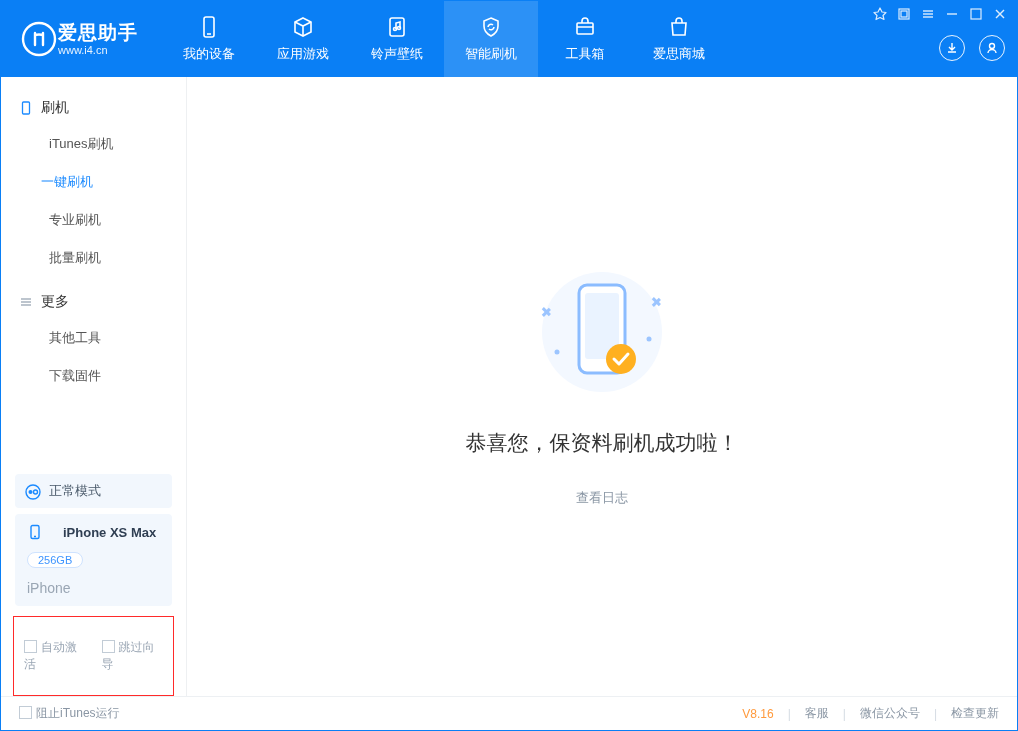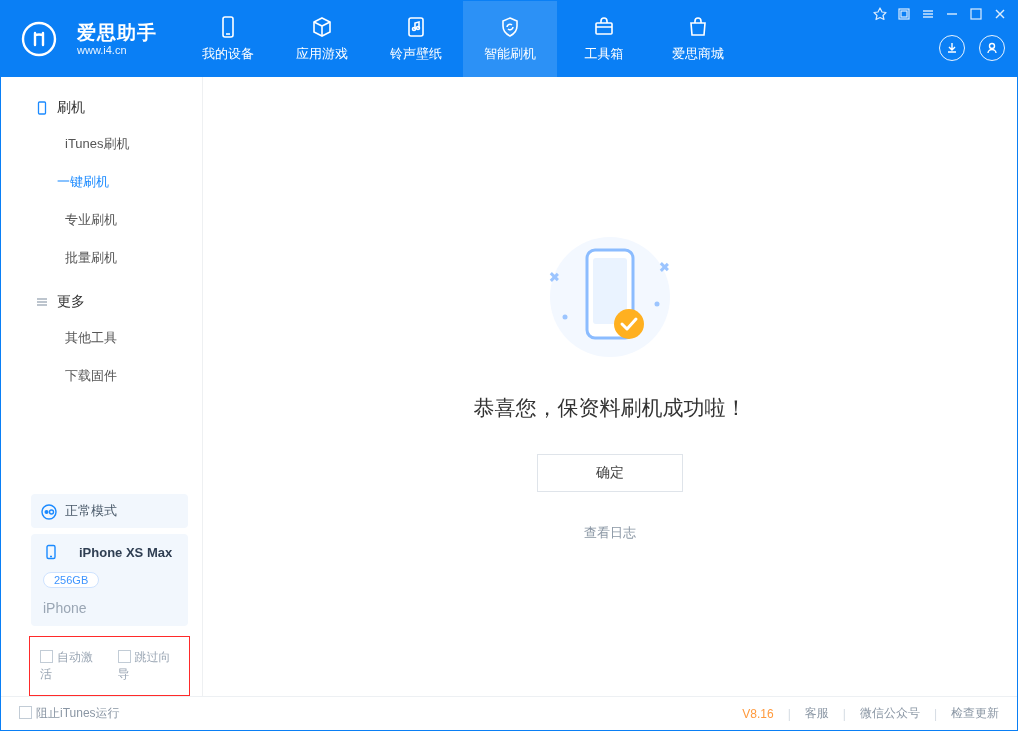--- a/index.html
+++ b/index.html
@@ -1,46 +1,46 @@
 <!DOCTYPE html>
 <html><head>
 <meta charset="utf-8">
 <style>
 * { margin: 0; padding: 0; box-sizing: border-box; font-family: "Microsoft YaHei", -apple-system, sans-serif; }
 body { background: #fff; width: 1018px; height: 731px; border: 1px solid #0a7ff5; display: flex; flex-direction: column; }
 
 
 .header { height: 76px; background: linear-gradient(to right, #0a7ff5, #0a7ff5); color: #fff; display: flex; align-items: center; padding: 0 12px 0 20px; position: relative; }
-.logo-block { display: flex; align-items: center; gap: 20px; margin-right: 24px; }
+.logo-block { display: flex; align-items: center; gap: 1px; margin-right: 24px; }
 .logo-circle { width: 36px; height: 36px; position: relative; }
 .brand-text { line-height: 1.15; }
 .brand-text .t1 { font-size: 19px; font-weight: 600; letter-spacing: 1px; }
 .brand-text .t2 { font-size: 11px; opacity: .9; }
 .nav { display: flex; align-self: stretch; }
 .nav-item { width: 94px; display: flex; flex-direction: column; align-items: center; justify-content: center; gap: 6px; cursor: pointer; font-size: 13px; }
 .nav-item.active { background: rgba(255,255,255,0.14); }
 .hdr-right { margin-left: auto; display: flex; align-items: center; gap: 14px; }
 .win-ctrls { position: absolute; top: 6px; right: 10px; display: flex; gap: 10px; align-items: center; }
 .win-ctrl { width: 14px; height: 14px; cursor: pointer; opacity: .85; }
 .circ-btn { width: 26px; height: 26px; border: 1.5px solid rgba(255,255,255,.9); border-radius: 50%; display: flex; align-items: center; justify-content: center; cursor: pointer; margin-top: 18px; }
 
 
-.body { flex: 1; display: flex; min-height: 0; margin-left: 16px; }
+.body { flex: 1; display: flex; min-height: 0; }
 .sidebar { width: 186px; border-right: 1px solid #eef0f2; display: flex; flex-direction: column; padding-top: 14px; }
 .sb-group-title { display: flex; align-items: center; gap: 8px; padding: 8px 18px; font-size: 14px; color: #333; }
 .sb-item { padding: 10px 18px 10px 48px; font-size: 13px; color: #555; cursor: pointer; }
 .sb-item.active { color: #1b8aff; padding-left: 40px; }
 
 .dev-area { margin-top: auto; }
 .dev-box { background: #f2f7fd; border-radius: 4px; margin: 6px 14px; padding: 8px 10px; display: flex; align-items: flex-end; gap: 8px; font-size: 13px; color: #4a5a6a; }
 .dev-box.main { flex-direction: column; align-items: flex-start; padding: 10px 12px; }
 .dev-name-row { display: flex; gap: 20px; align-items: center; font-weight: 600; color: #2f3e52; }
 .dev-capacity { display: inline-block; background: #fff; border: 1px solid #cfe3ff; color: #3d94ff; border-radius: 10px; padding: 1px 10px; font-size: 11px; margin-top: 4px; }
 .dev-type { font-size: 14px; color: #9aa6b4; margin-top: 4px; }
-.flash-opts { border: 1px solid #ff2a2a; margin: 10px 12px 0; padding: 12px 10px; display: flex; gap: 16px; font-size: 12px; color: #9aa6b4; align-items: center; }
+.flash-opts { border: 1px solid #ff2a2a; margin: 10px 12px 0; padding: 22px 10px; display: flex; gap: 16px; font-size: 12px; color: #9aa6b4; align-items: center; }
 .chk { width: 13px; height: 13px; border: 1px solid #c2ccd6; display: inline-block; margin-right: 4px; vertical-align: -2px; }
 
 
 .content { flex: 1; display: flex; flex-direction: column; align-items: center; justify-content: center; gap: 32px; }
 .phone-illus { position: relative; width: 190px; height: 130px; }
 .success-msg { font-size: 21px; color: #333; font-weight: 500; }
 .ok-btn { width: 146px; height: 38px; border: 1px solid #dfe4ea; background: #fff; font-size: 14px; color: #444; cursor: pointer; }
 .log-link { font-size: 13px; color: #8a96a4; cursor: pointer; }
 
 
@@ -214,21 +214,20 @@
           <rect x="38" y="40" width="3" height="10" transform="rotate(45 39 45)"></rect>
           <rect x="38" y="40" width="3" height="10" transform="rotate(-45 39 45)"></rect>
           <rect x="148" y="30" width="3" height="10" transform="rotate(45 149 35)"></rect>
           <rect x="148" y="30" width="3" height="10" transform="rotate(-45 149 35)"></rect>
           <circle cx="50" cy="85" r="2.5"></circle>
           <circle cx="142" cy="72" r="2.5"></circle>
         </g>
       </svg>
     </div>
     <div class="success-msg">恭喜您，保资料刷机成功啦！</div>
-    <button class="ok-btn">确定</button>
     <a class="log-link">查看日志</a>
   </div>
 </div>
 
 <div class="footer">
   <label><span class="chk"></span><span>阻止iTunes运行</span></label>
   <div class="right">
     <span style="color:#ff9a3d">V8.16</span>
     <span class="sep">|</span>
     <a>客服</a>

